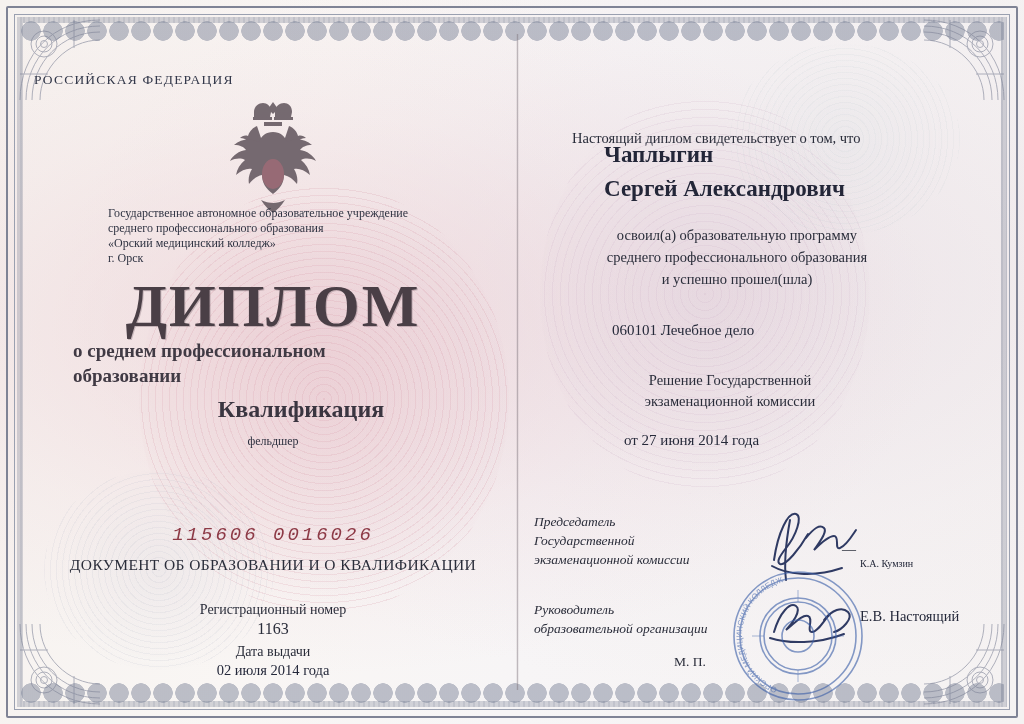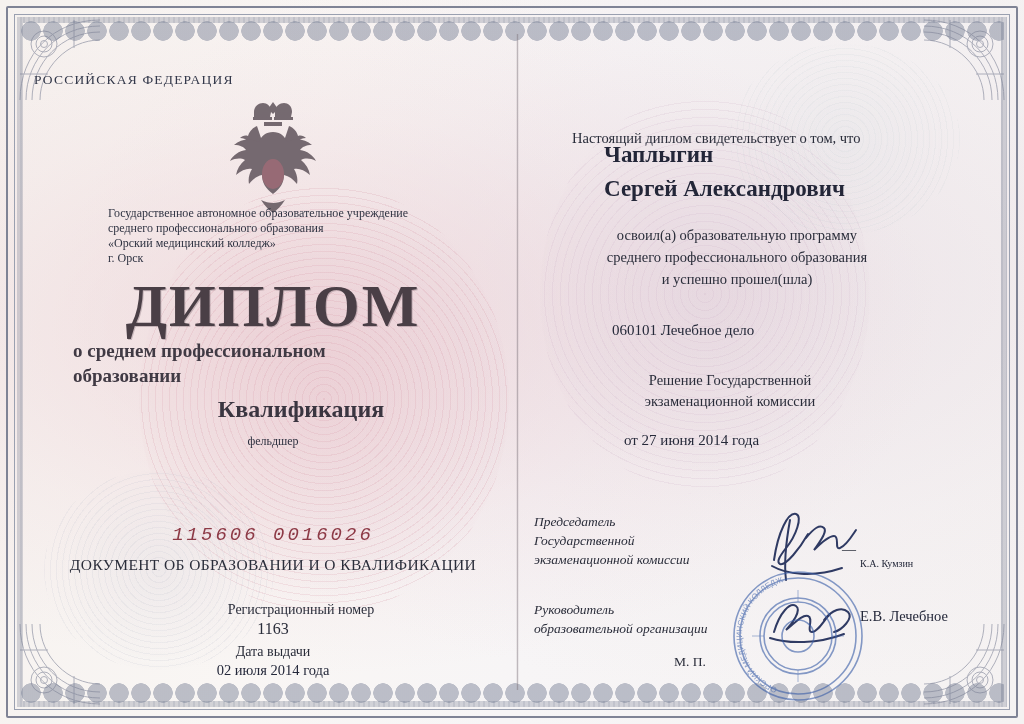--- a/index.html
+++ b/index.html
@@ -222,21 +222,20 @@
     color: #2a2d3a;
     white-space: nowrap;
   }
   .reg-label {
     position: absolute;
     left: 50%;
     transform: translateX(-50%);
     top: 568px;
     font-size: 14px;
     color: #2a2d3a;
-    margin-left: 28px;
   }
   .reg-value {
     position: absolute;
     left: 50%;
     transform: translateX(-50%);
     top: 586px;
     font-size: 16px;
     color: #2a2d3a;
   }
   .issue-label {
@@ -530,21 +529,21 @@
         <div>Государственной</div>
         <div>экзаменационной комиссии</div>
       </div>
       <div class="sig-dash-1">—</div>
       <div class="sig-name-1">К.А. Кумзин</div>
 
       <div class="sig-block-2">
         <div>Руководитель</div>
         <div>образовательной организации</div>
       </div>
-      <div class="sig-name-2">Е.В. Лечебное</div>
+      <div class="sig-name-2">Е.В. Настоящий</div>
 
       <div class="mp">М. П.</div>
 
       <svg class="sig-ink one" width="120" height="86" viewBox="0 0 120 86">
         <g fill="none" stroke="#2f3a63" stroke-width="2" stroke-linecap="round">
           <path d="M18 58 C22 30 32 10 40 12 C47 14 40 34 30 46 C24 54 20 60 24 62 C30 64 44 46 52 32"></path>
           <path d="M50 36 C58 26 64 22 68 26 C72 30 62 42 58 48 C64 42 72 34 78 34 C84 34 78 48 84 46 C90 44 96 34 100 28"></path>
           <path d="M16 64 C30 72 56 76 86 66"></path>
           <path d="M34 18 C30 40 28 62 30 78"></path>
         </g>

